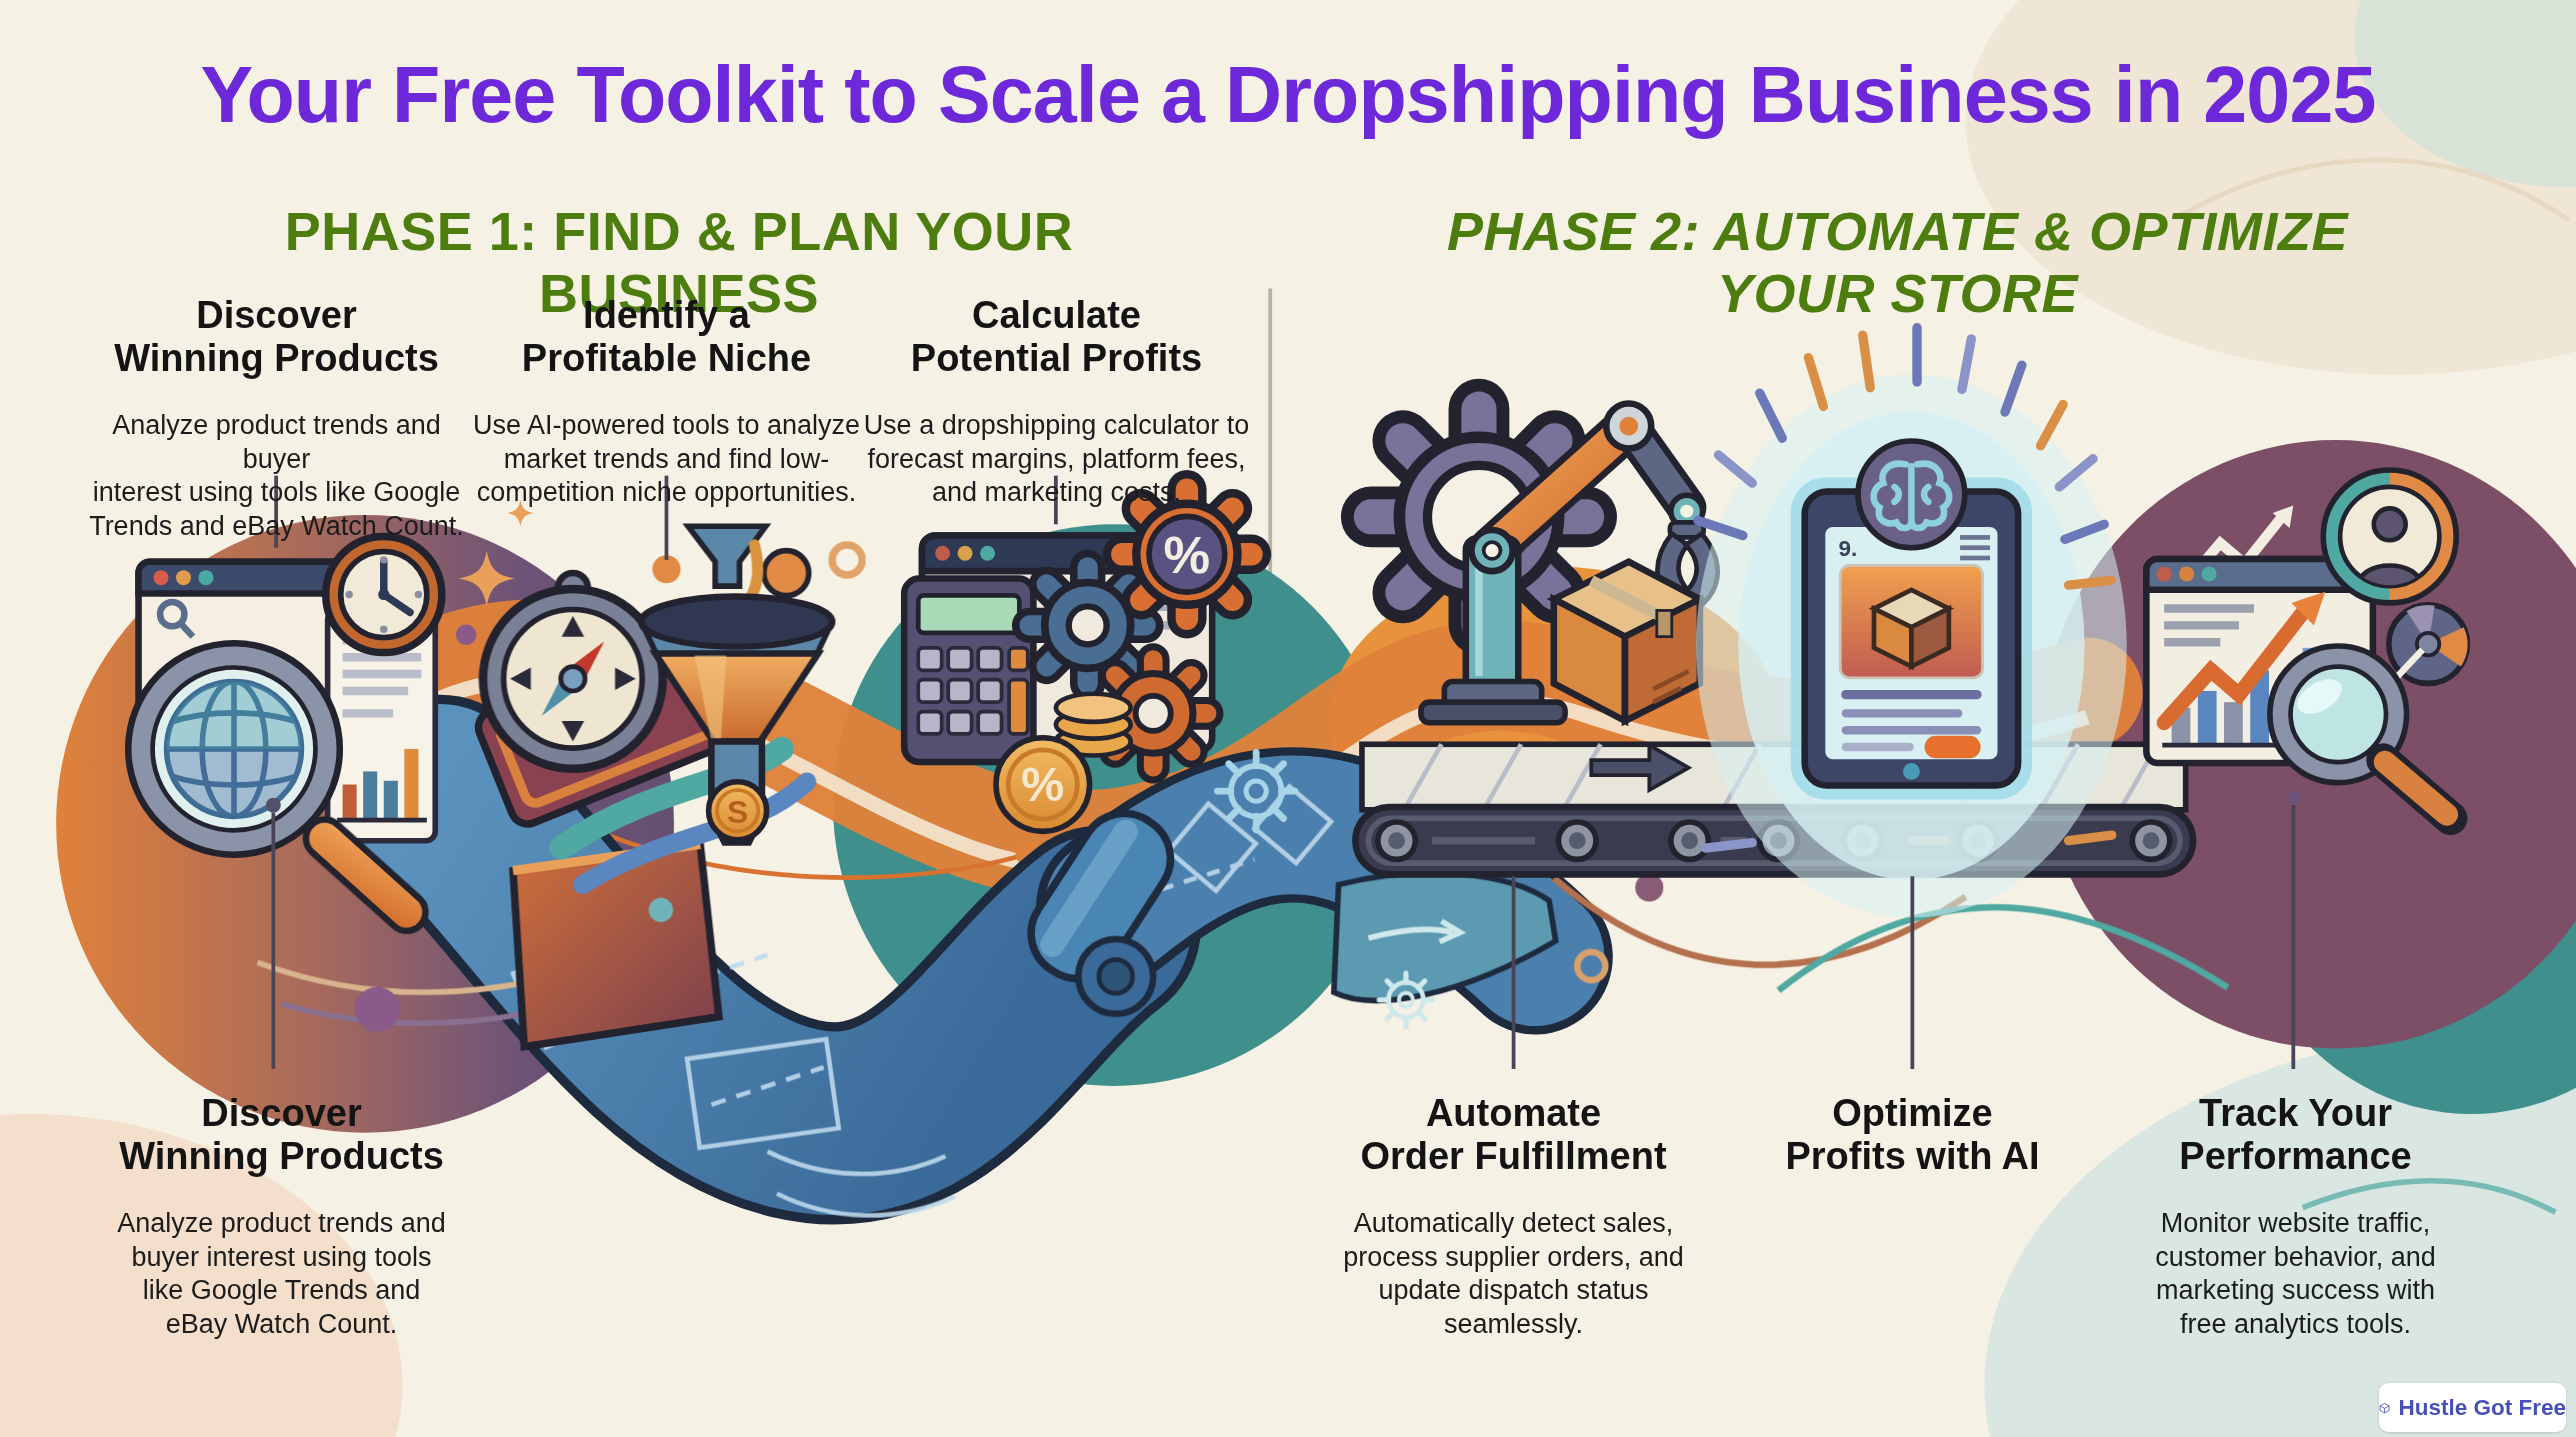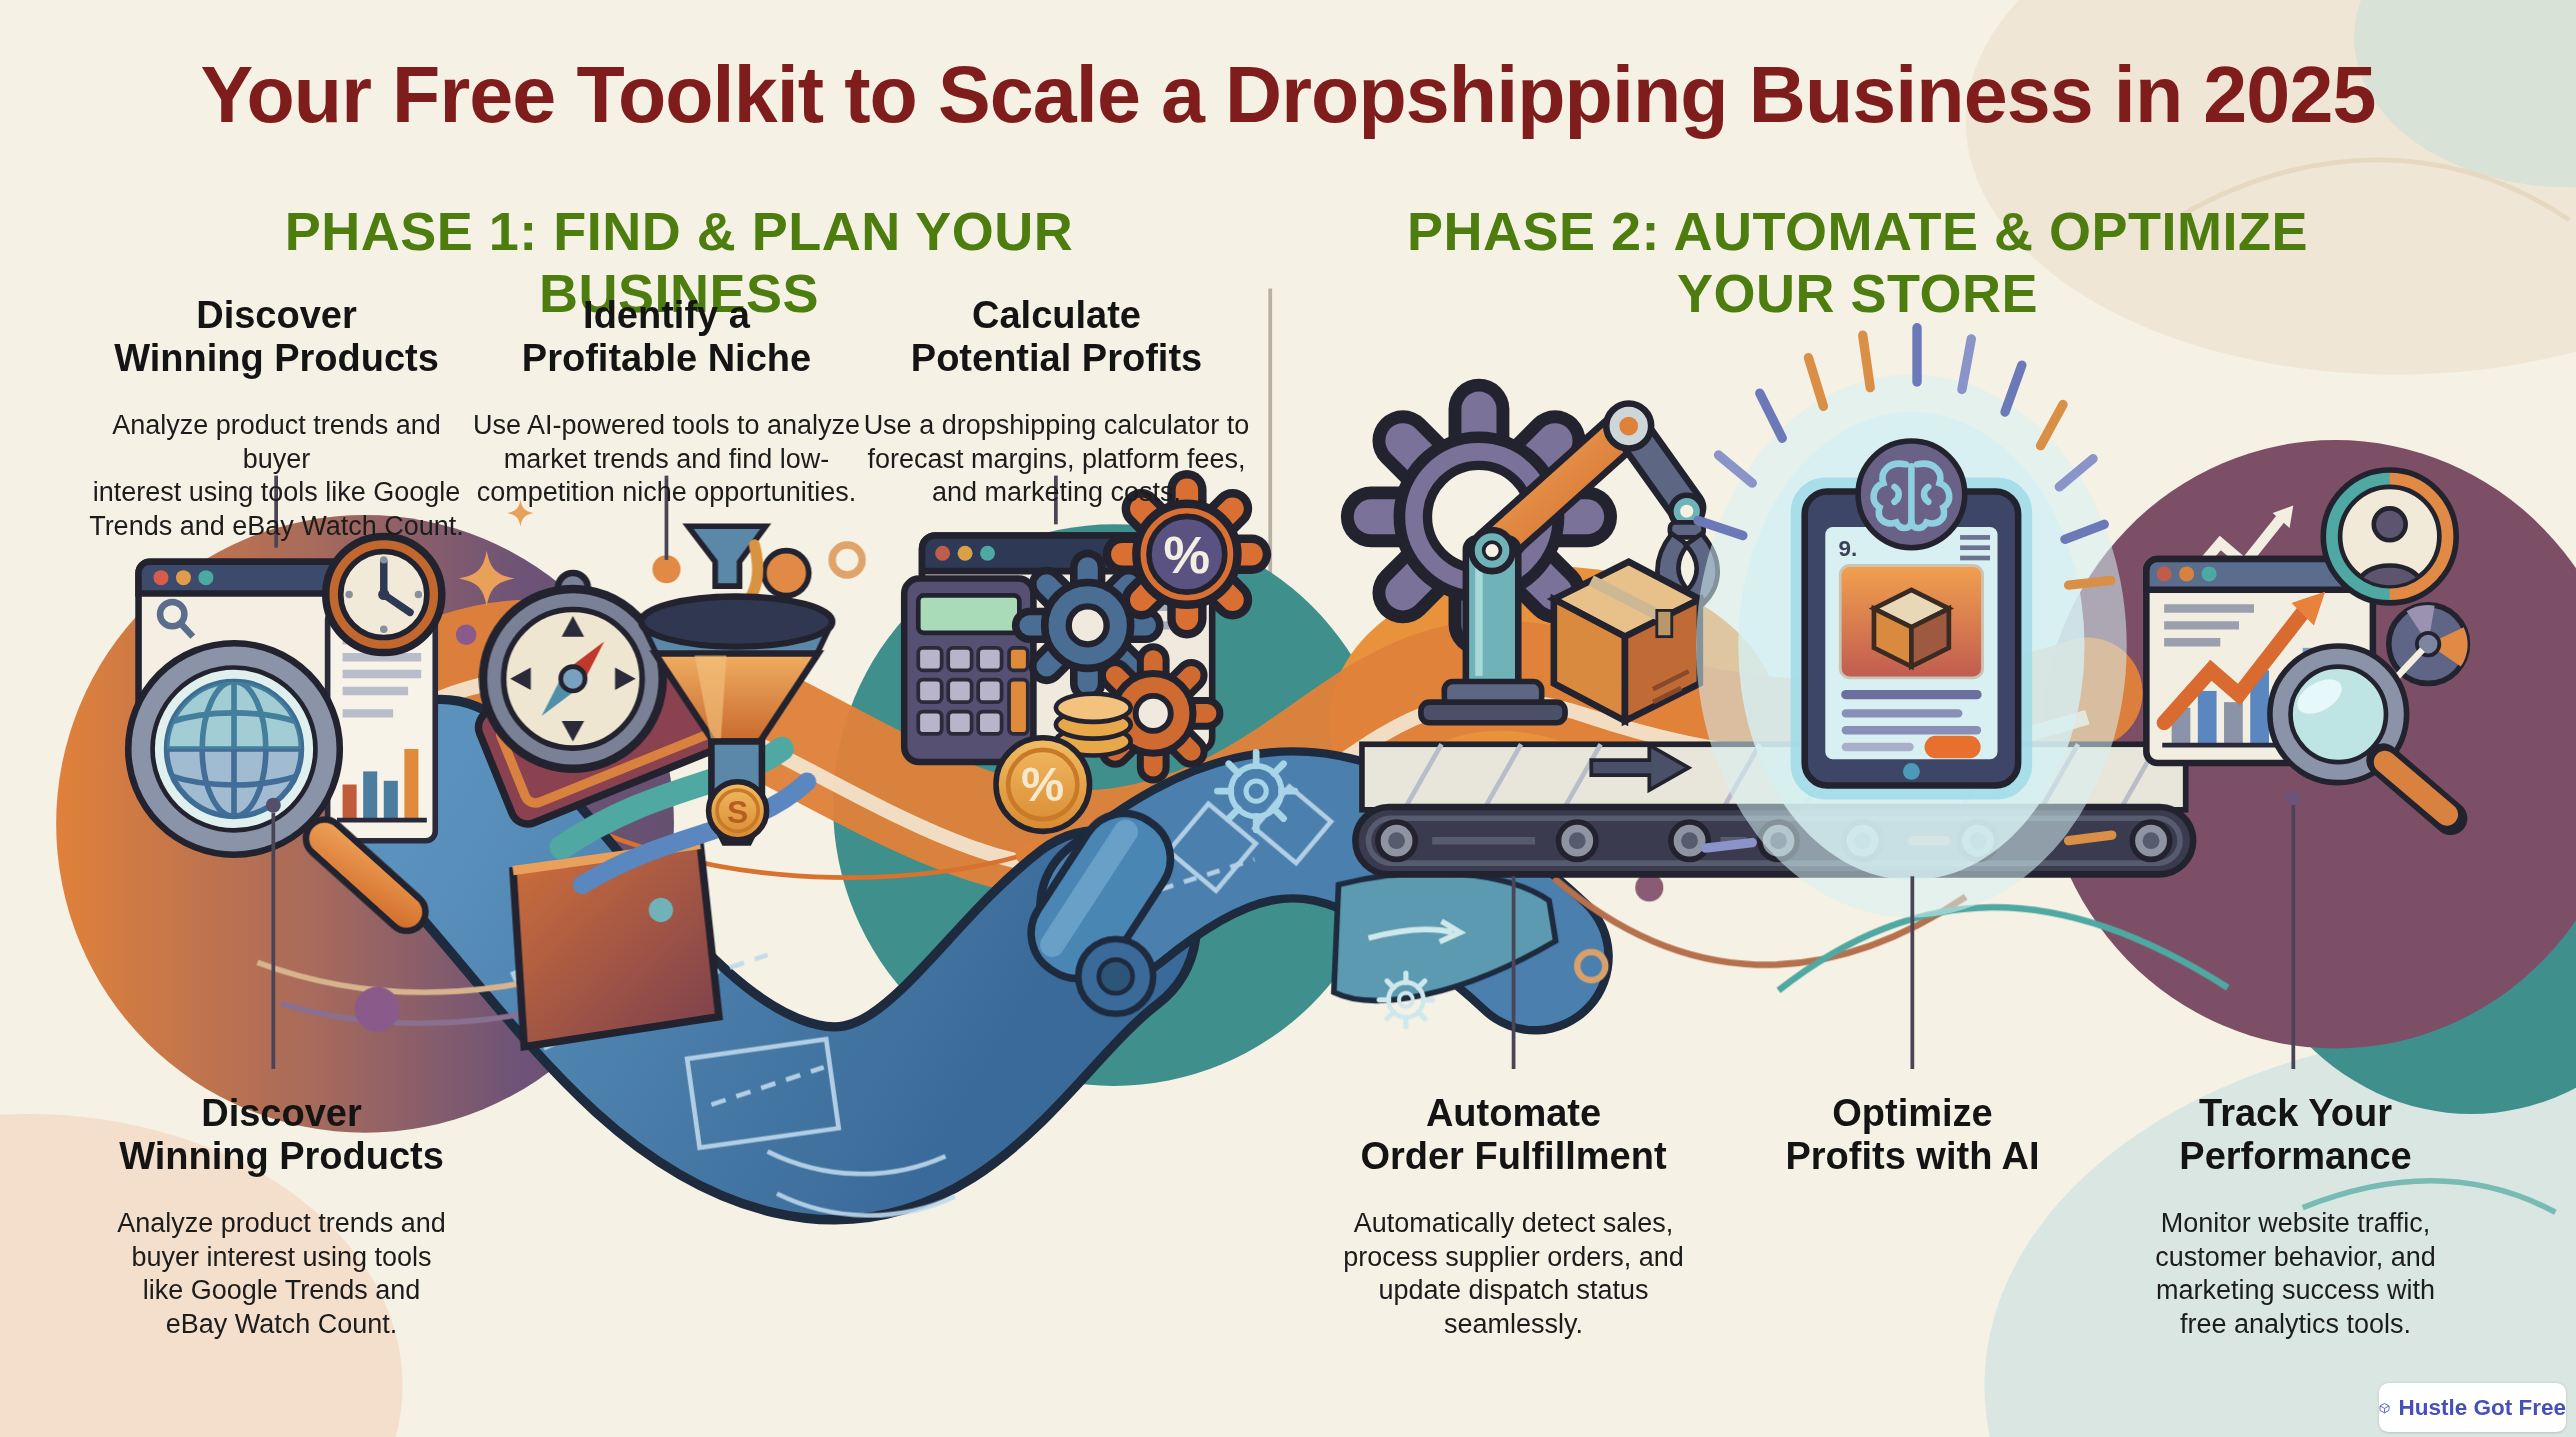--- a/index.html
+++ b/index.html
@@ -8,27 +8,27 @@
     background:#f5f1e4;
     font-family:"Liberation Sans", sans-serif;
     position:relative;
   }
   #stage{position:absolute;inset:0;width:2576px;height:1438px;}
   #art{position:absolute;left:0;top:0;z-index:0;}
   .txt{position:absolute;z-index:5;text-align:center;white-space:pre-line;}
   .main-title{
     left:0;top:49px;width:2576px;
     font-size:79px;font-weight:800;letter-spacing:-0.9px;
-    color:#7f1d1d;
+    color:#6d28d9;
   }
   .phase{
     font-size:54px;font-weight:800;letter-spacing:0.5px;color:#4d7c0f;
   }
   .phase1{left:150px;top:200px;width:1058px;}
-  .phase2{left:1324px;top:200px;width:1067px;}
+  .phase2{left:1364px;top:200px;width:1067px;font-style:italic;}
   .step{width:403px;}
   .step-title{font-size:38px;font-weight:700;line-height:1.12;color:#141414;}
   .step-desc{margin-top:13px;font-size:27px;font-weight:500;line-height:1.24;color:#1c1c1c;}
   .s1{left:75px;top:277px;}
   .s2{left:465px;top:277px;}
   .s3{left:855px;top:277px;}
   .b1{left:80px;top:1075px;}
   .b2{left:1312px;top:1075px;}
   .b3{left:1711px;top:1075px;}
   .b4{left:2094px;top:1075px;}

